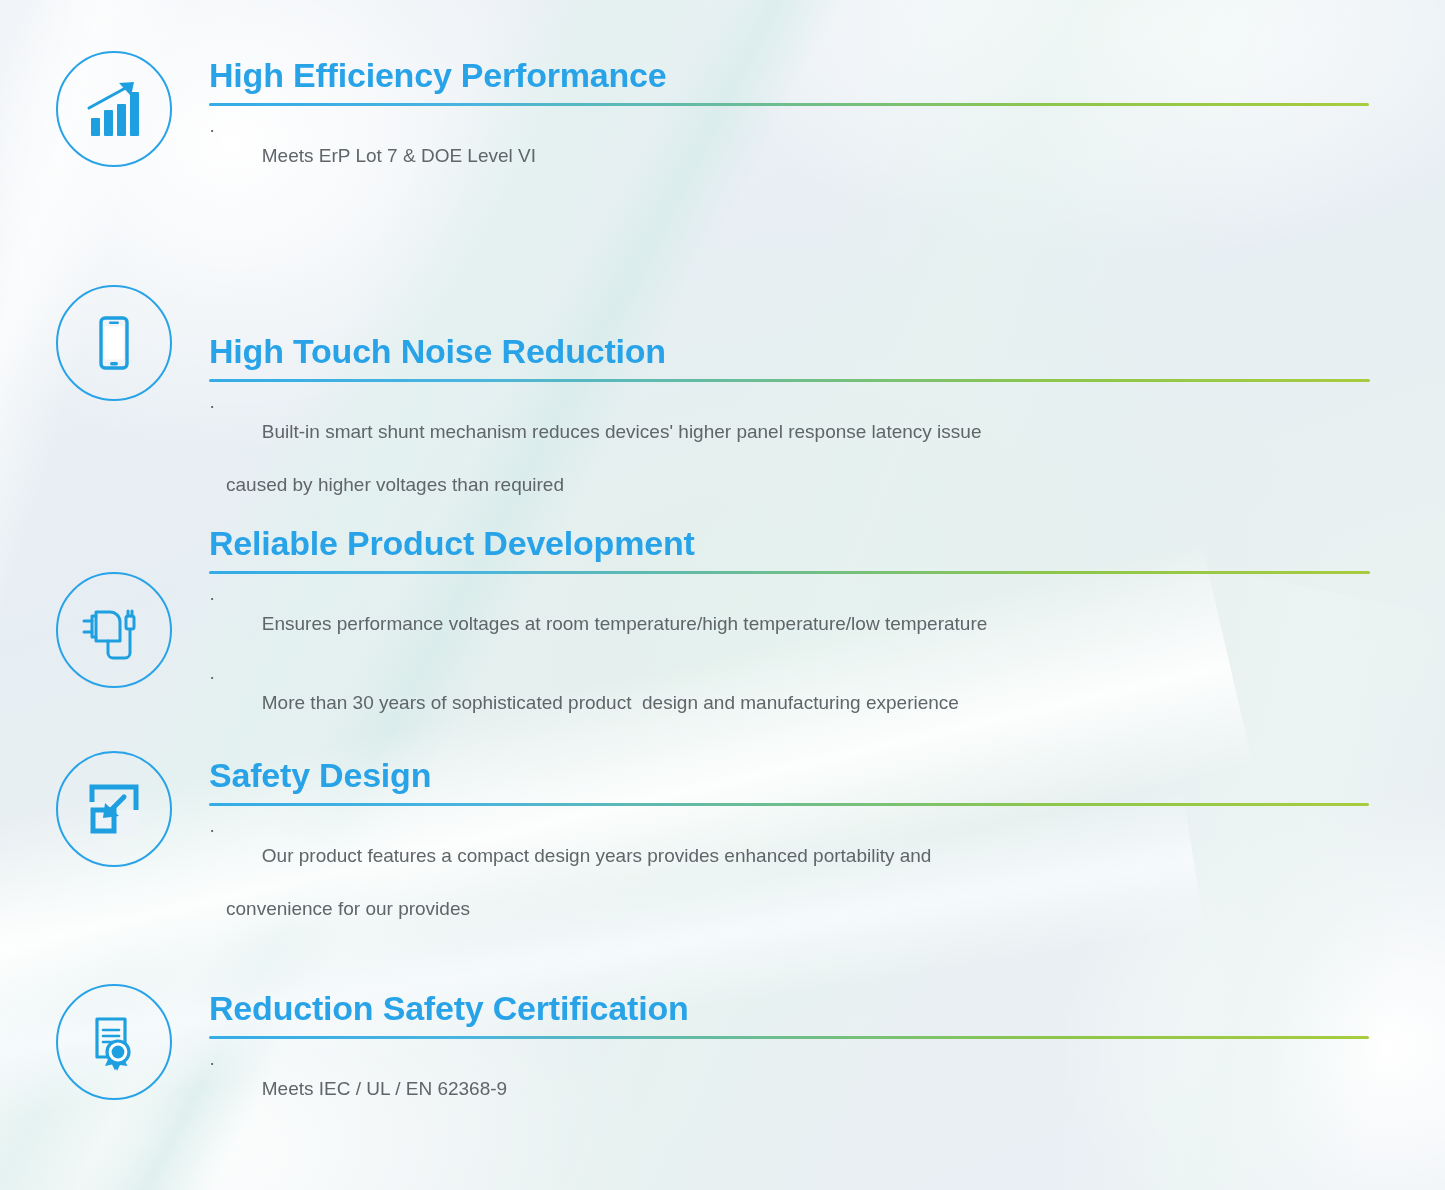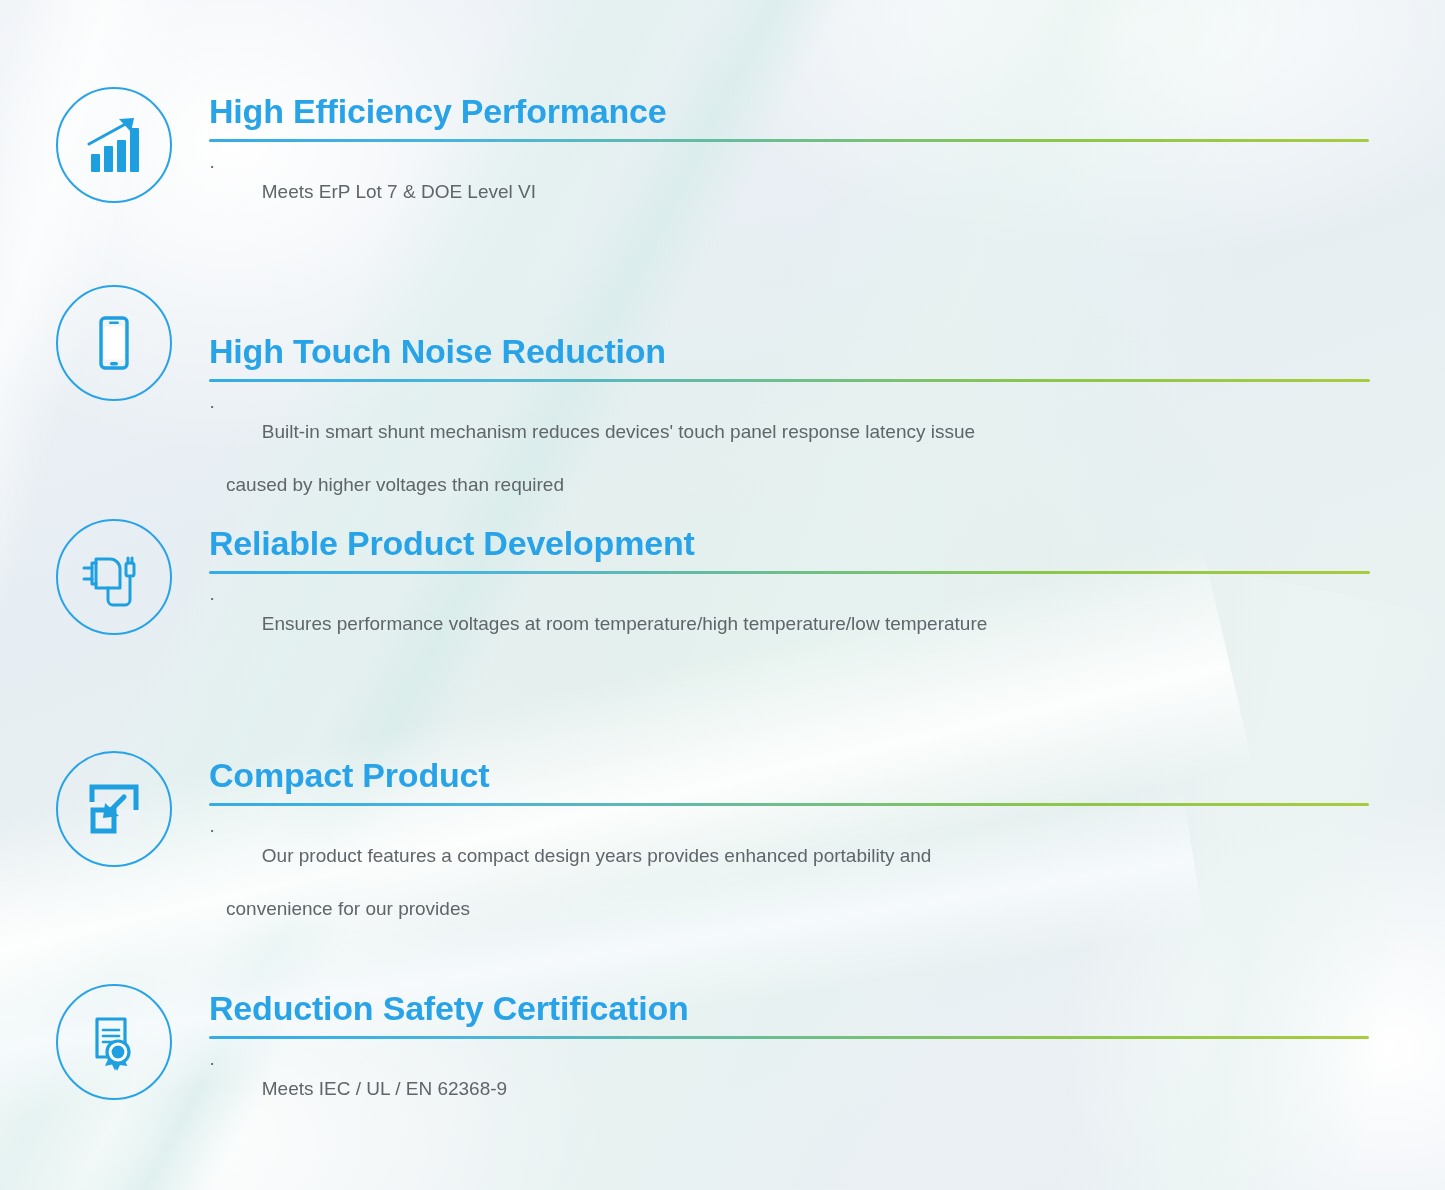--- a/index.html
+++ b/index.html
@@ -92,21 +92,21 @@
   <div class="streak s2"></div>
   <div class="streak s3"></div>
   <div class="streak s6"></div>
   <div class="streak s7"></div>
   <div class="streak s4"></div>
   <div class="streak s5"></div>
 </div>
 
 <div class="sheet">
 
-  <div class="feature" style="left:55px; top:50px; width:1315px;margin-top:36px;">
+  <div class="feature" style="left:55px; top:50px; width:1315px;">
     <div class="icon-wrap">
       <div class="icon-circle">
         <svg width="70" height="70" viewBox="0 0 70 70" aria-hidden="true">
           <g fill="#1E9FE0">
             <rect x="12" y="44" width="9" height="18" rx="1"></rect>
             <rect x="25" y="36" width="9" height="26" rx="1"></rect>
             <rect x="38" y="30" width="9" height="32" rx="1"></rect>
             <rect x="51" y="18" width="9" height="44" rx="1"></rect>
           </g>
           <path d="M10 34 L52 11" stroke="#1E9FE0" stroke-width="3" fill="none" stroke-linecap="round"></path>
@@ -134,28 +134,28 @@
           <rect x="30" y="13.6" width="10" height="2.4" rx="1.2" fill="#1E9FE0"></rect>
           <rect x="31" y="54" width="8" height="3.4" rx="1.7" fill="#1E9FE0"></rect>
         </svg>
       </div>
     </div>
     <div class="textcol" style="width:1180px;margin-top:42px;">
       <div class="feat-title">High Touch Noise Reduction</div>
       <div class="rule"></div>
       <div class="bullets">
         <div class="bullet"><span class="dot">·</span>
-          <span>Built-in smart shunt mechanism reduces devices' touch panel response latency issue</span>
+          <span>Built-in smart shunt mechanism reduces devices' higher panel response latency issue</span>
           <span class="cont">caused by higher voltages than required</span>
         </div>
       </div>
     </div>
   </div>
 
-  <div class="feature" style="left:55px; top:518px; width:1315px;">
+  <div class="feature" style="left:55px; top:518px; width:1315px;align-items:center;">
     <div class="icon-wrap">
       <div class="icon-circle">
         <svg width="76" height="70" viewBox="0 0 76 70" aria-hidden="true">
           <g fill="none" stroke="#1E9FE0" stroke-width="3" stroke-linecap="round" stroke-linejoin="round">
             <path d="M20 17 h14 a10 10 0 0 1 10 10 v19 h-24 z"></path>
             <path d="M20 21 h-4 v21 h4"></path>
             <path d="M16 26 h-8 M16 37 h-8"></path>
             <path d="M32 46 v12 a5 5 0 0 0 5 5 h12 a5 5 0 0 0 5 -5 v-22"></path>
             <rect x="50" y="21" width="8" height="13" rx="2"></rect>
             <path d="M52 21 v-5 M56 21 v-5"></path>
@@ -163,39 +163,42 @@
         </svg>
       </div>
     </div>
     <div class="textcol" style="width:1185px;">
       <div class="feat-title">Reliable Product Development</div>
       <div class="rule"></div>
       <div class="bullets">
         <div class="bullet"><span class="dot">·</span>
           <span>Ensures performance voltages at room temperature/high temperature/low temperature</span>
         </div>
+        <div class="bullet"><span class="dot">·</span>
+          <span>More than 30 years of sophisticated product  design and manufacturing experience</span>
+        </div>
       </div>
     </div>
   </div>
 
   <div class="feature" style="left:55px; top:750px; width:1315px;">
     <div class="icon-wrap">
       <div class="icon-circle">
         <svg width="70" height="70" viewBox="0 0 70 70" aria-hidden="true">
           <path d="M13 13 h44 v44 h-44 z" fill="none" stroke="#1E9FE0" stroke-width="5"></path>
           <rect x="10" y="28" width="26" height="32" fill="#eef3f7"></rect>
           <rect x="32" y="36" width="28" height="26" fill="#eef3f7"></rect>
           <rect x="14" y="36" width="21" height="21" fill="none" stroke="#1E9FE0" stroke-width="5"></rect>
           <path d="M45 23 L28 40" stroke="#1E9FE0" stroke-width="5" stroke-linecap="round"></path>
           <path d="M24 44 L26 29 L40 42 Z" fill="#1E9FE0"></path>
         </svg>
       </div>
     </div>
     <div class="textcol" style="width:1160px;">
-      <div class="feat-title">Compact Product</div>
+      <div class="feat-title">Safety Design</div>
       <div class="rule"></div>
       <div class="bullets">
         <div class="bullet"><span class="dot">·</span>
           <span>Our product features a compact design years provides enhanced portability and</span>
           <span class="cont">convenience for our provides</span>
         </div>
       </div>
     </div>
   </div>
 

